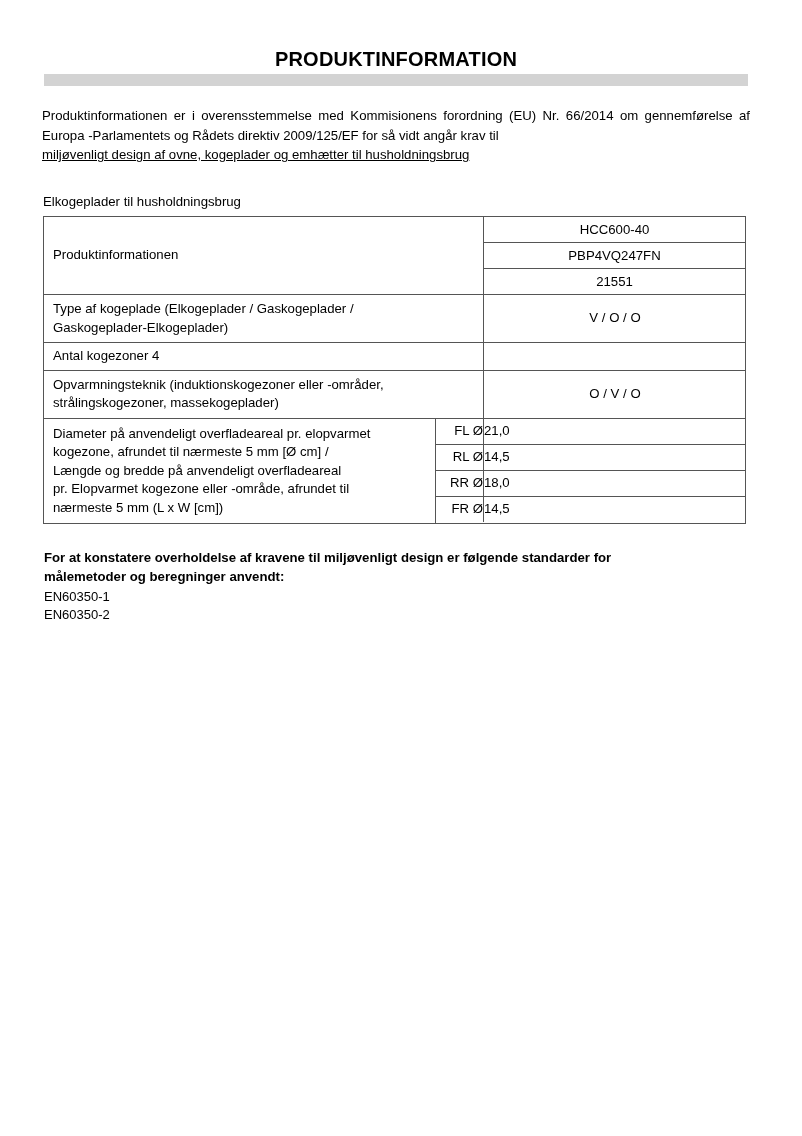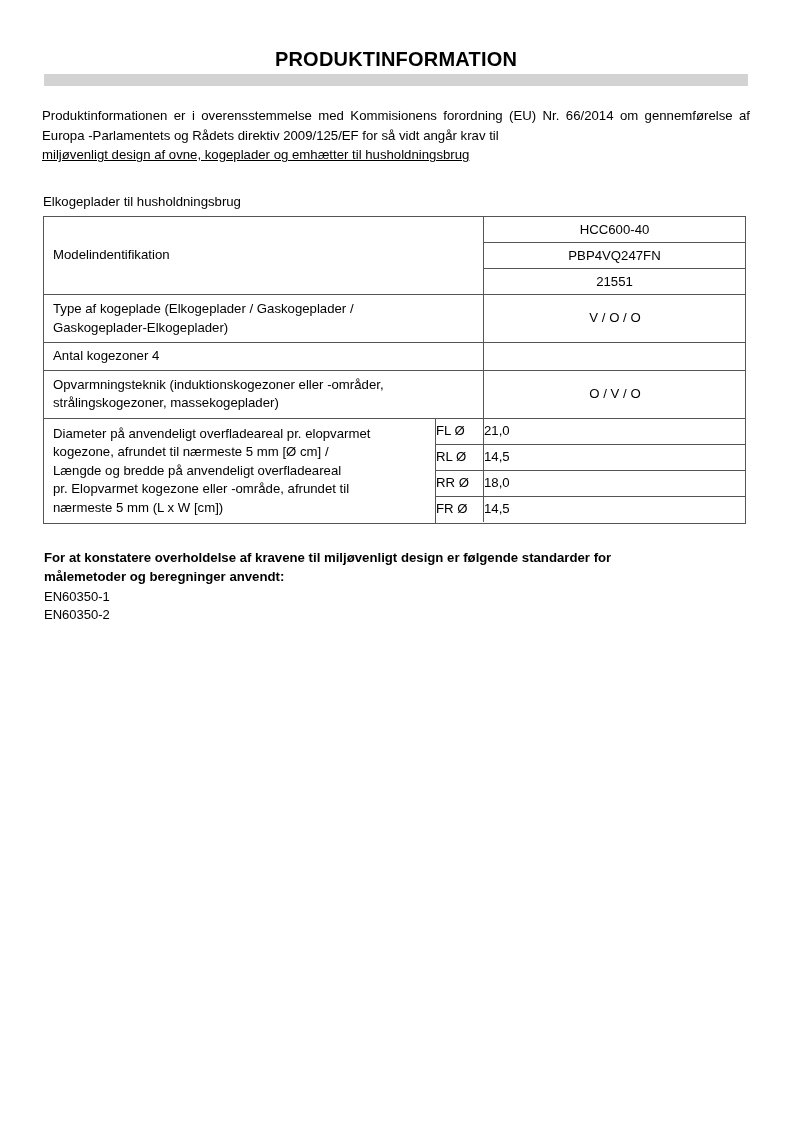--- a/index.html
+++ b/index.html
@@ -139,20 +139,21 @@
     line-height: 18px;
     padding: 0;
     vertical-align: middle;
   }
   .zone-rows tr:last-child td { border-bottom: 0; }
   .zone-tag {
     width: 47px;
     border-right: 1px solid #555555 !important;
     padding-left: 7px;
     white-space: nowrap;
+    text-align: right;
   }
   .zone-num {
     padding-left: 4px;
   }
 
   .zone-desc {
     padding: 6px 8px 6px 9px;
     line-height: 18.6px;
     border-right: 1px solid #555555;
   }
@@ -207,21 +208,21 @@
 
   <table class="spec-table">
     <colgroup>
       <col class="col-label">
       <col class="col-value">
     </colgroup>
     <tbody>
 
       <tr>
         <td>
-          <div class="cell-pad">Modelindentifikation</div>
+          <div class="cell-pad">Produktinformationen</div>
         </td>
         <td>
           <table class="nested">
             <tbody>
               <tr>
                 <td>HCC600-40</td>
               </tr>
               <tr>
                 <td>PBP4VQ247FN</td>
               </tr>

